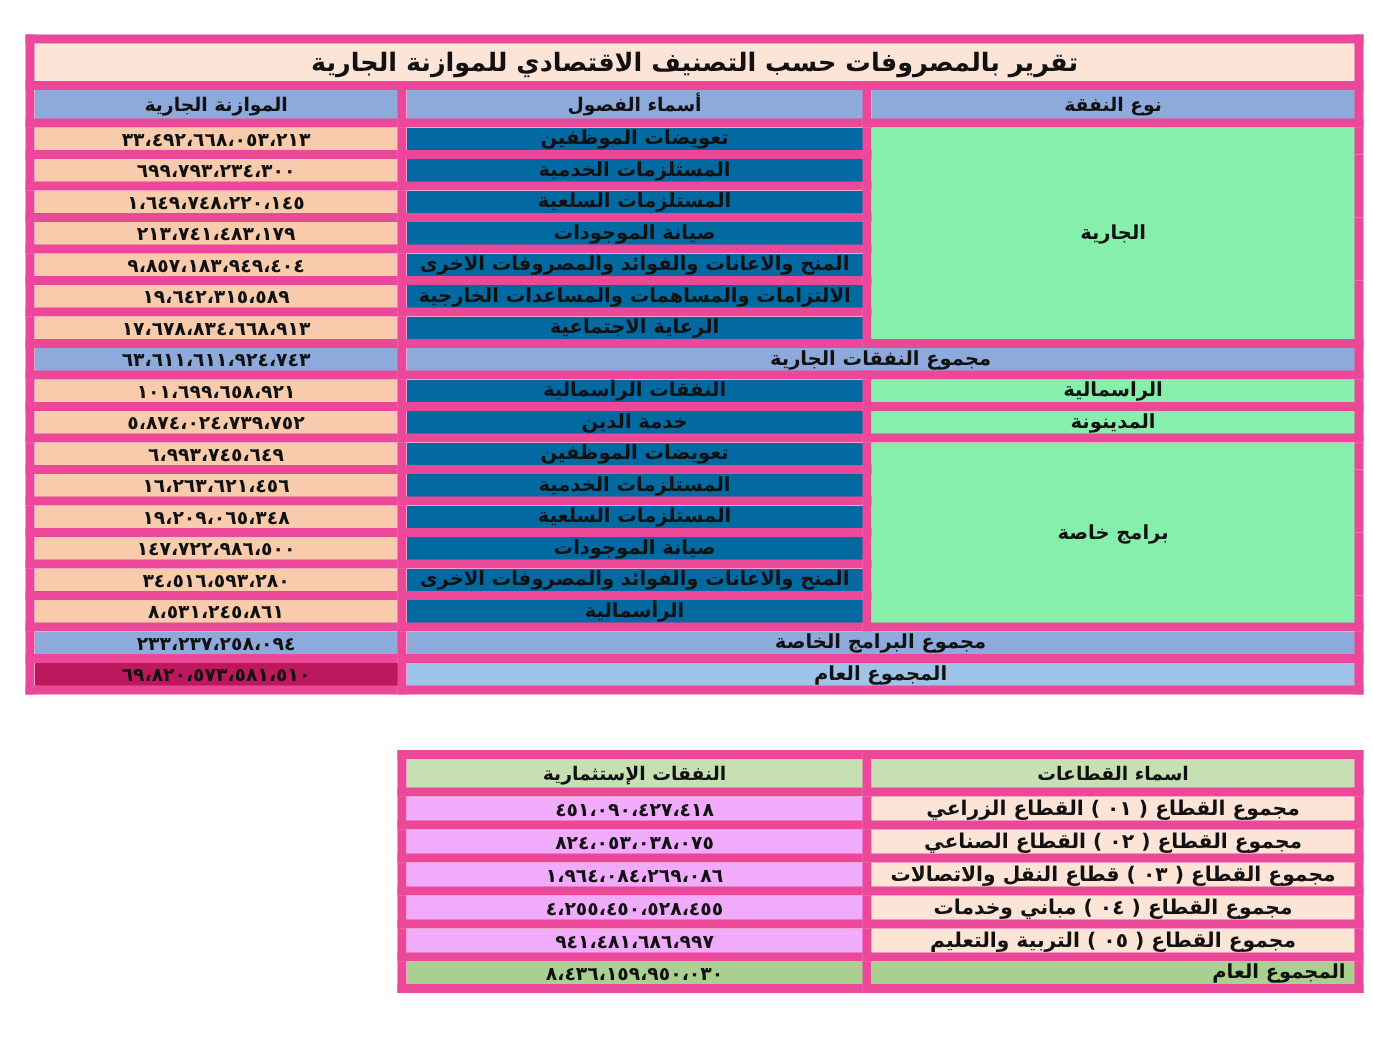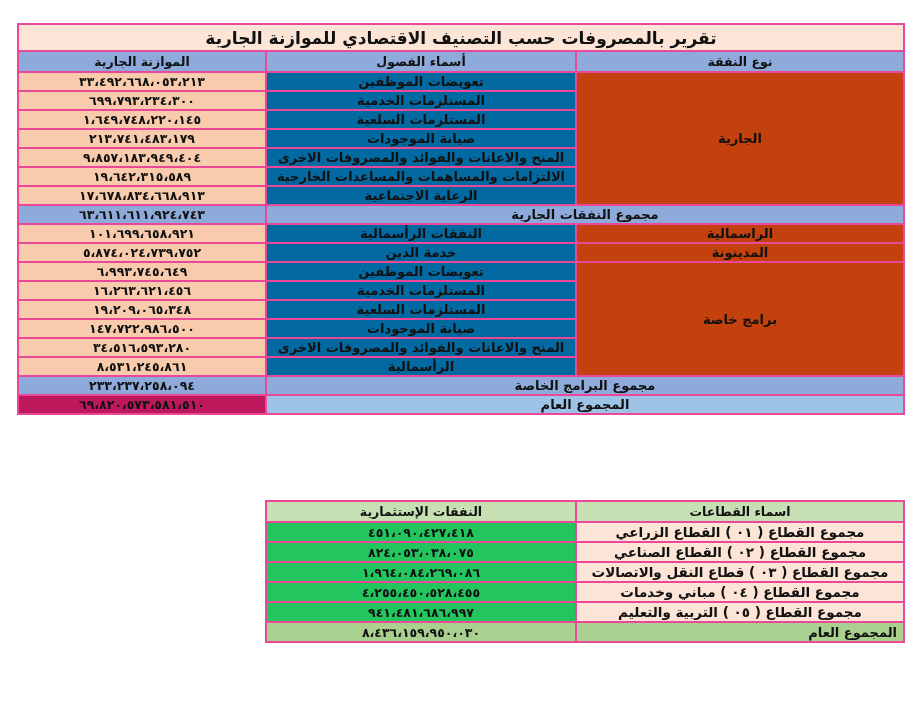--- a/index.html
+++ b/index.html
@@ -1,34 +1,34 @@
 <!DOCTYPE html>
 <html><head>
 <meta charset="utf-8">
 <style>
   html, body { margin:0; padding:0; background:#ffffff; }
   body { width:915px; height:701px; position:relative; overflow:hidden;
          font-family: "DejaVu Sans", "Liberation Sans", sans-serif; }
   table { border-collapse: collapse; position:absolute; direction: rtl; table-layout: fixed; }
-  td { border: 2px solid #ec4899; padding: 0 6px; text-align:center; font-weight:bold;
+  td { border: 6px solid #ec4899; padding: 0 6px; text-align:center; font-weight:bold;
        color:#111; white-space:nowrap; overflow:hidden; font-size:13px; }
   .t1 { left:17px; top:23px; width:886px; }
   .t2 { left:265px; top:500px; width:638px; }
   .title1 { background:#fce4d6; font-size:17px; height:25px; }
   .title2 { background:#a9d08e; font-size:17px; height:23px; }
   .hdr1 { background:#8eaadb; height:19px; font-size:12.5px; }
   .hdr2 { background:#c6e0b4; height:19px; font-size:12.5px; }
-  .type { background:#c2410c; font-size:13px; }
+  .type { background:#86efac; font-size:13px; }
   .name { background:#0369a1; }
   .val { background:#f8cbad; font-size:12.5px; letter-spacing:1px; }
   .sum { background:#8eaadb; }
   .grand { background:#9dc3e6; }
   .r { height:19px; }
   .sec-name { background:#fce4d6; font-size:13.5px; padding-right:6px; }
-  .sec-val { background:#22c55e; font-size:12.5px; letter-spacing:1px; }
+  .sec-val { background:#f0abfc; font-size:12.5px; letter-spacing:1px; }
   .g2 { background:#a9d08e; }
   .g2n { background:#a9d08e; text-align:right; padding-right:6px; }
   .vcell { direction: ltr; }
 </style>
 </head>
 <body>
 
 <table class="t1">
   <colgroup>
       <col style="width:328px">

